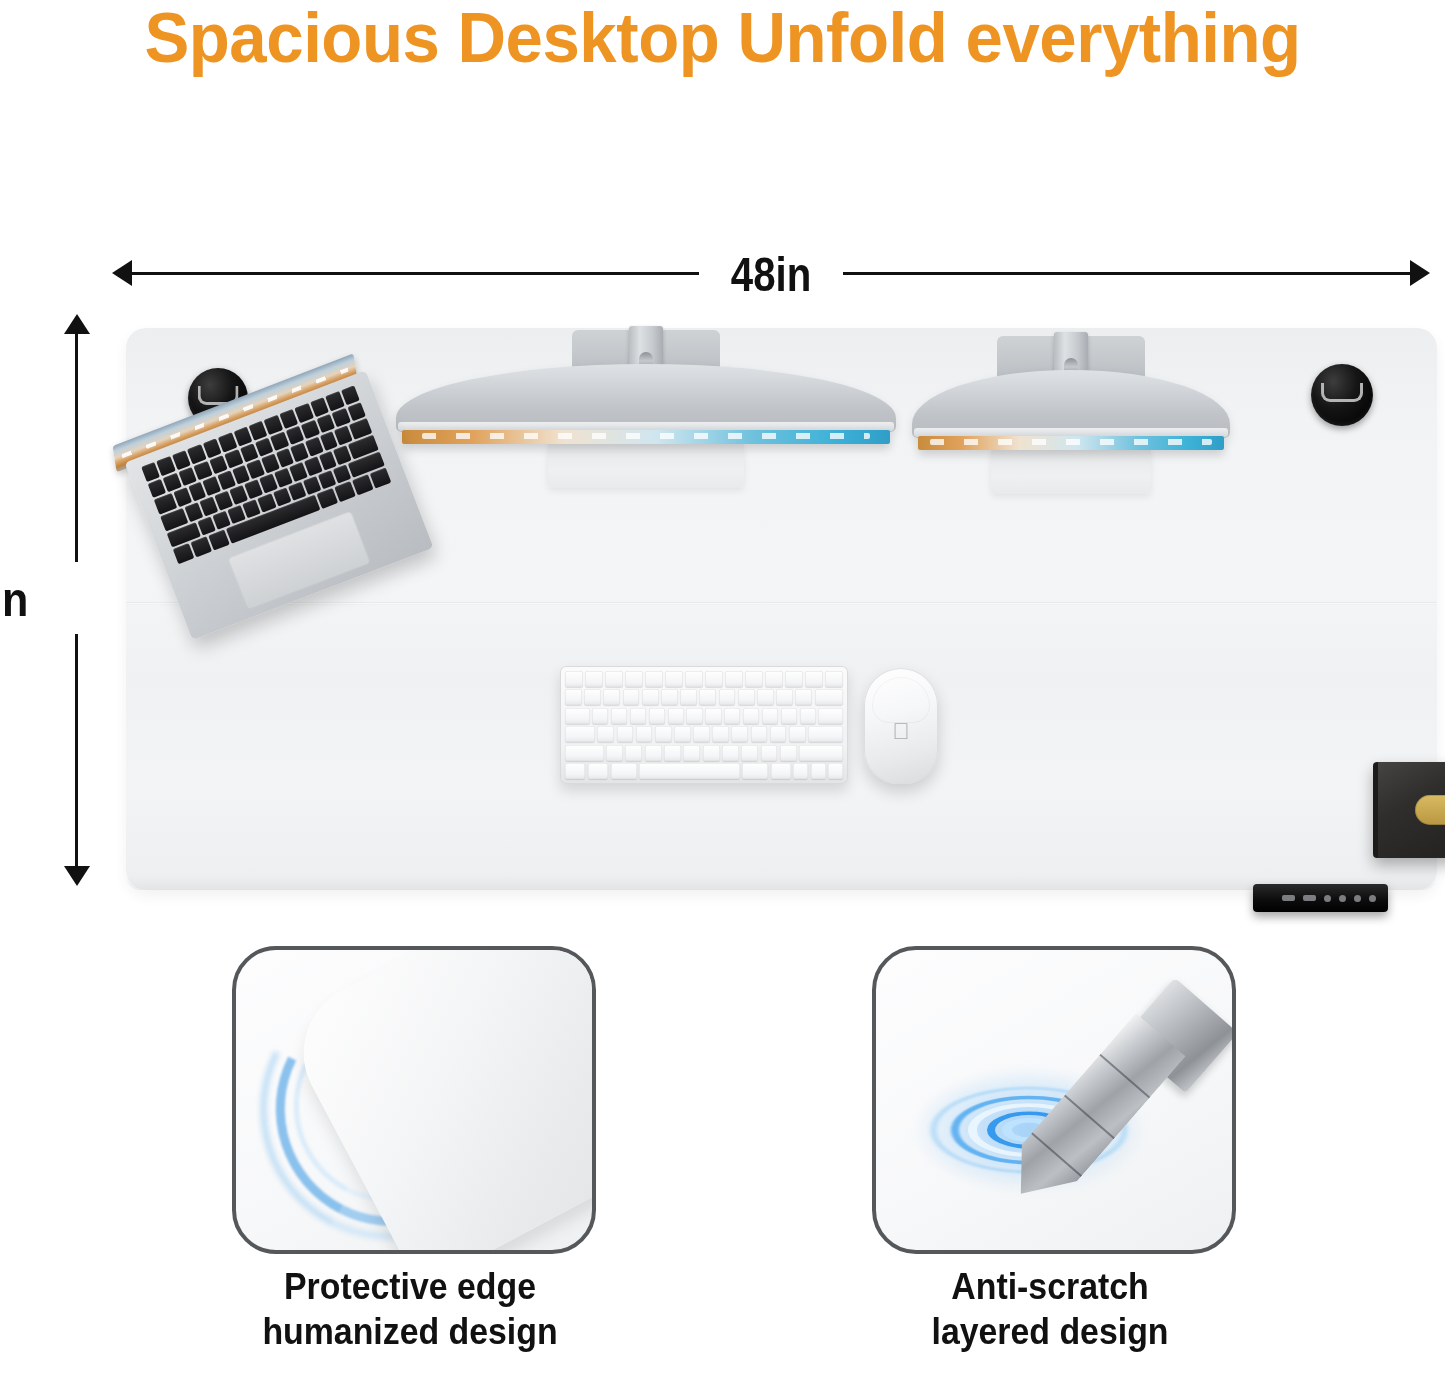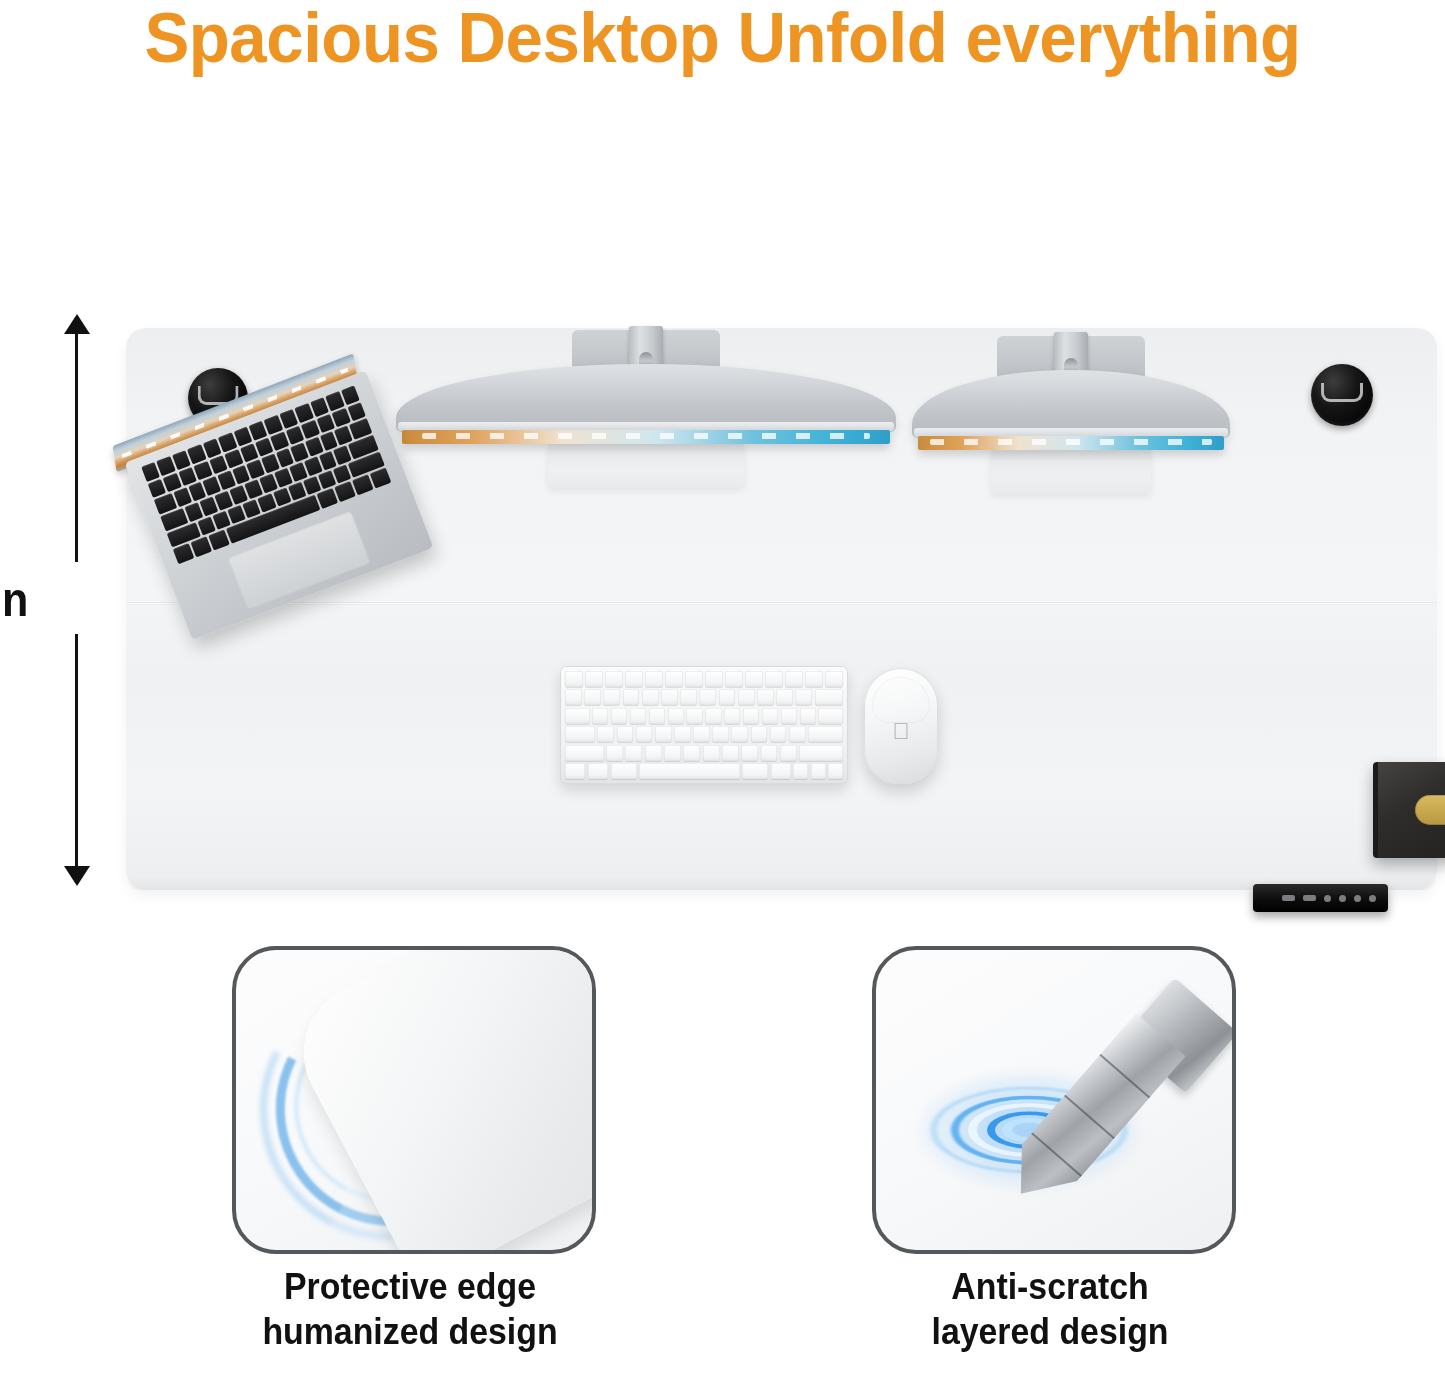--- a/index.html
+++ b/index.html
@@ -314,20 +314,27 @@
     box-shadow:2px 4px 8px rgba(0,0,0,.20);
   }
 </style>
 </head>
 <body>
 
 <div class="stage">
 
   <div class="headline">Spacious Desktop Unfold everything</div>
 
+  <div class="dim-h">
+    <div class="bar"></div>
+    <div class="gapmask"></div>
+    <div class="arrow-l"></div>
+    <div class="arrow-r"></div>
+    <div class="dim-h-label">48in</div>
+  </div>
 
   <div class="dim-v">
     <div class="bar"></div>
     <div class="gapmask"></div>
     <div class="arrow-u"></div>
     <div class="arrow-d"></div>
   </div>
   <div class="dim-v-label">24in</div>
 
   <div class="desk">

